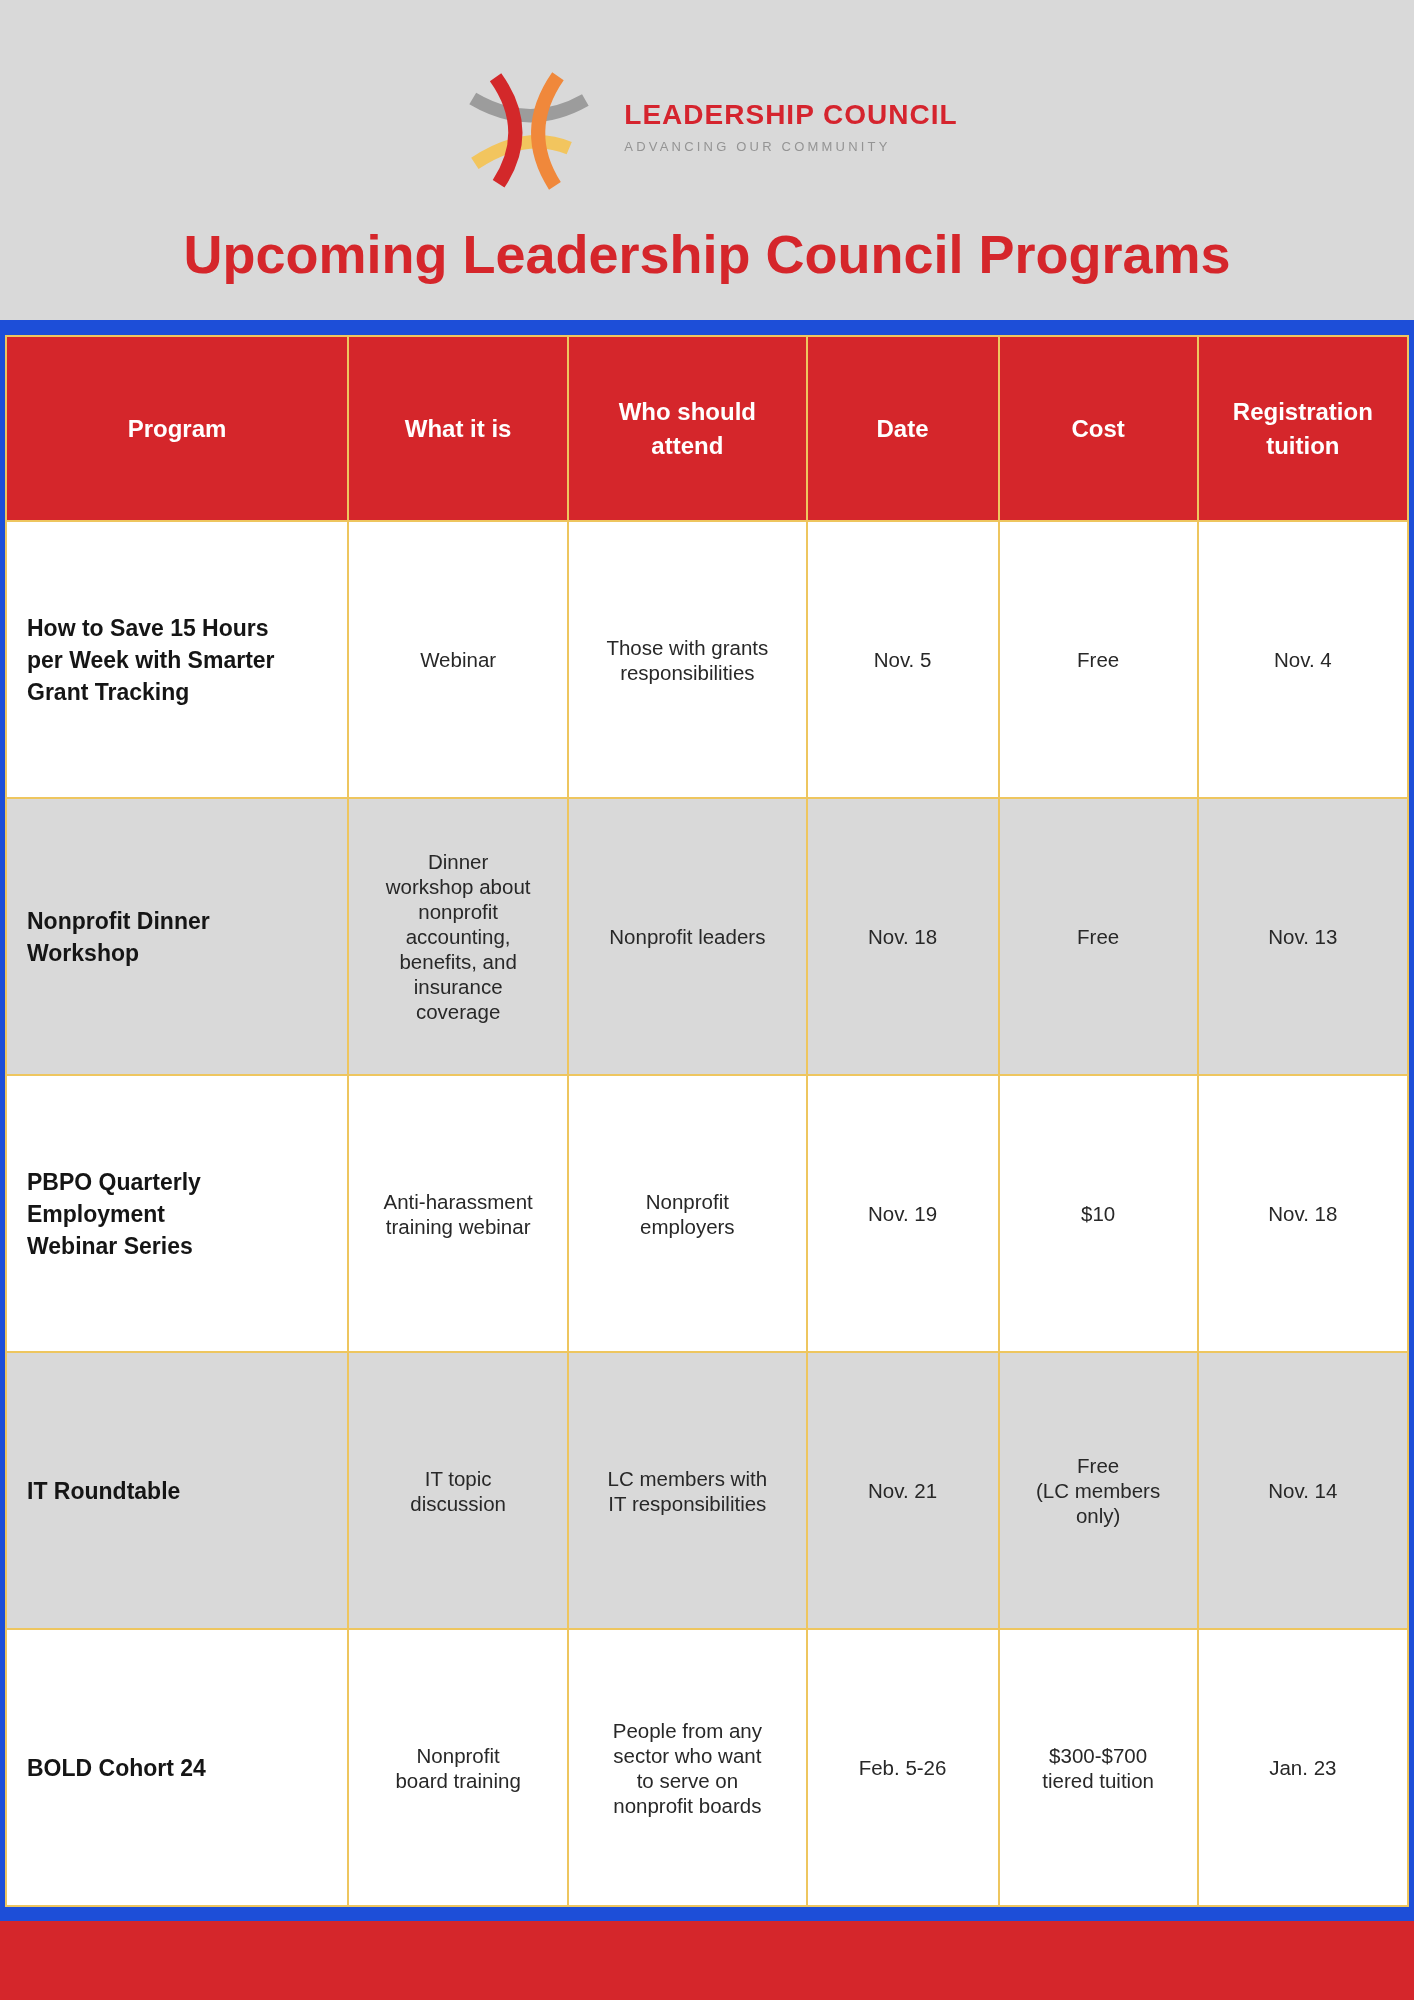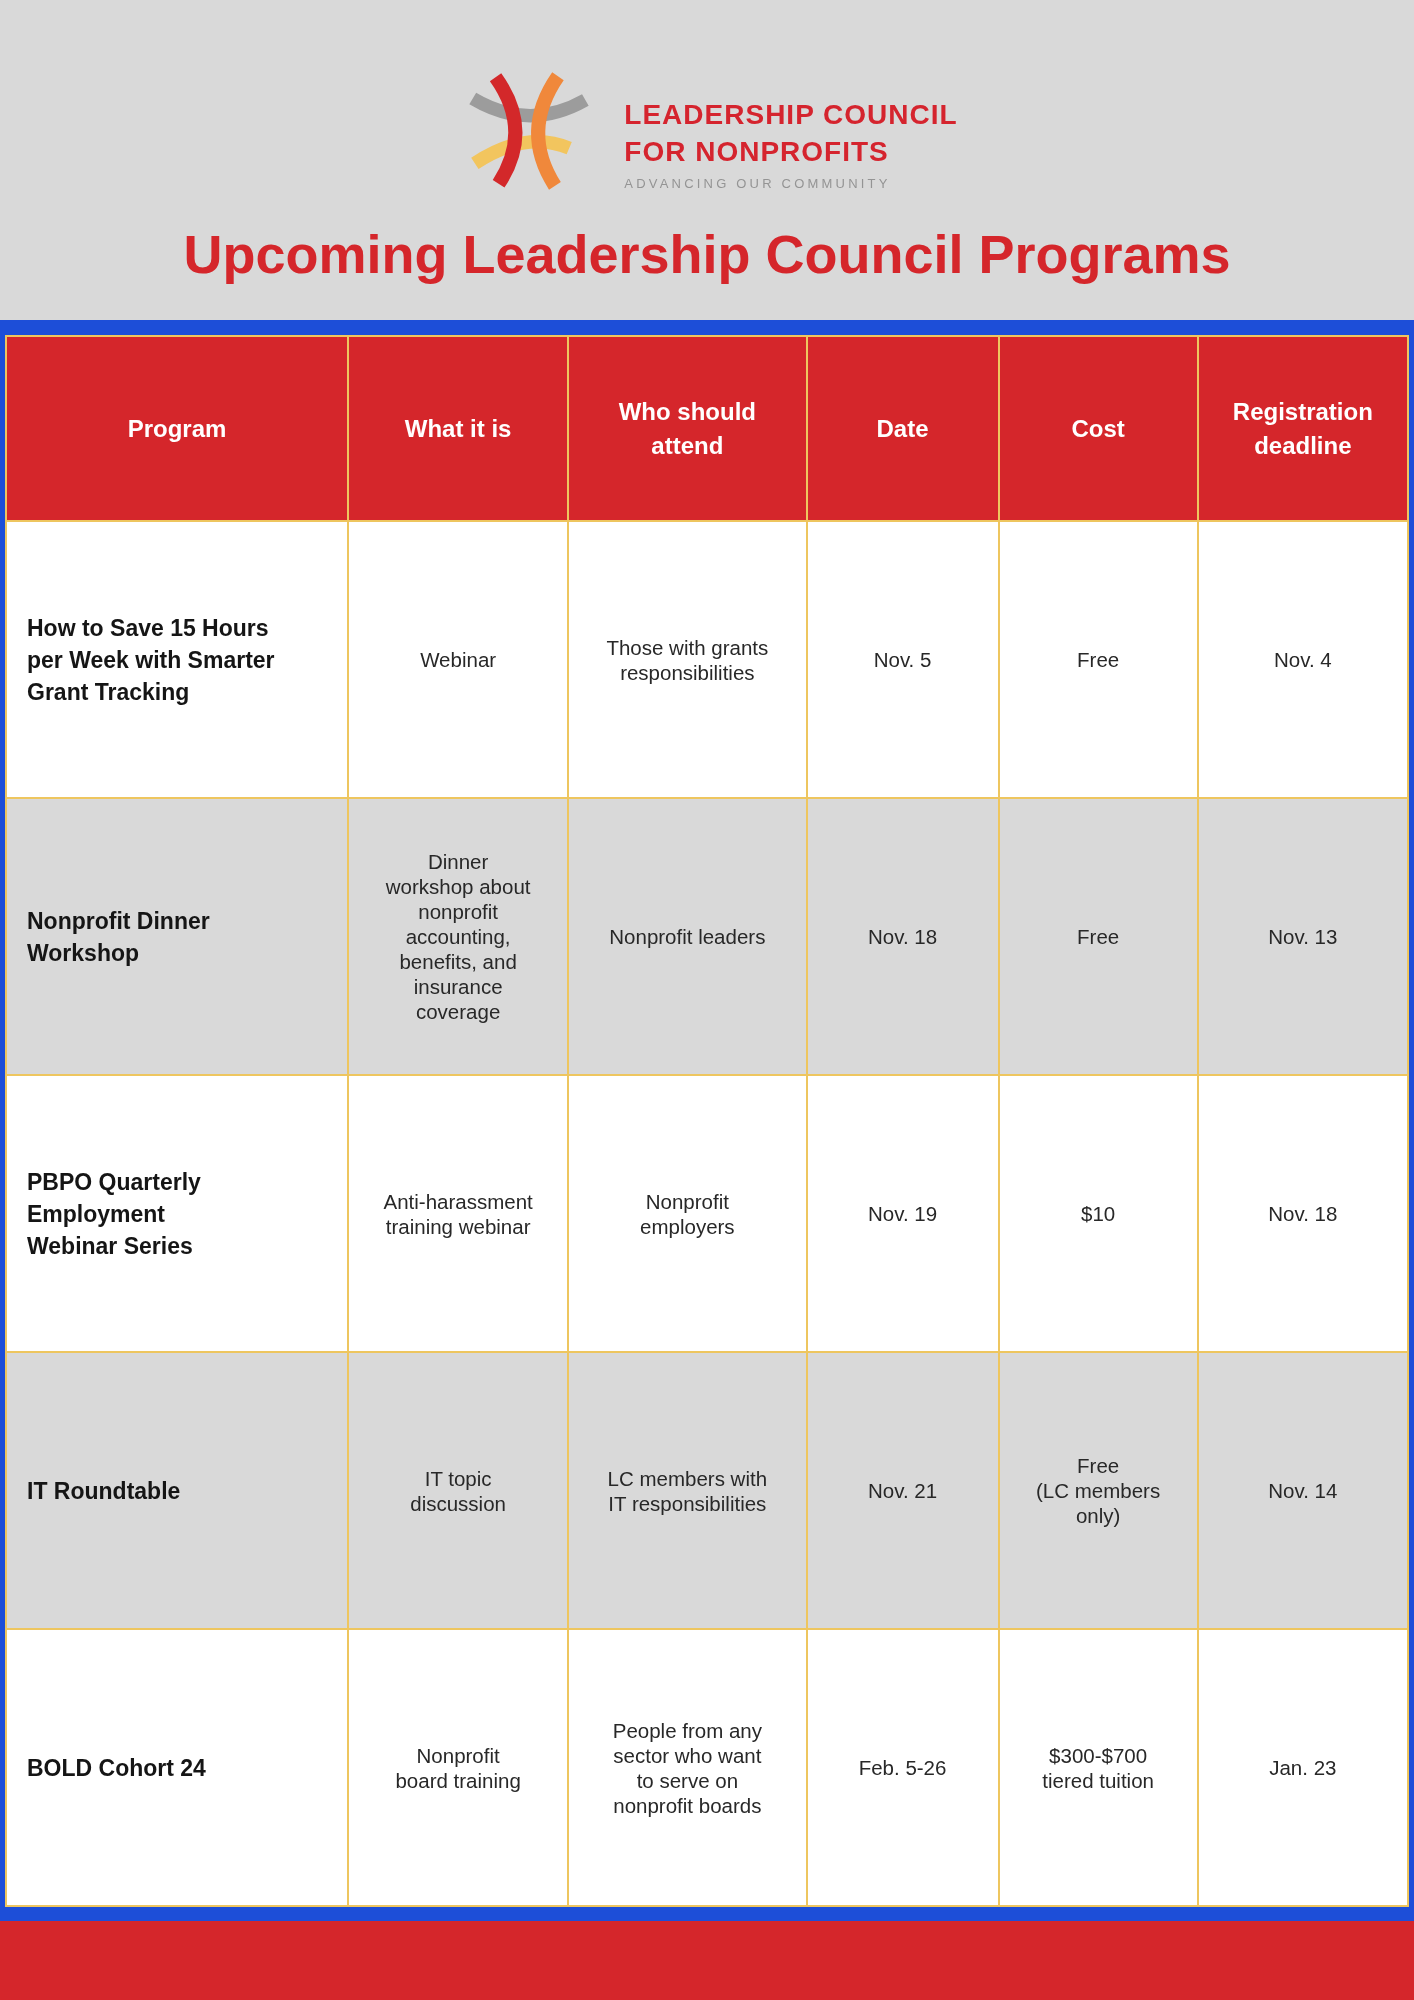--- a/index.html
+++ b/index.html
@@ -113,21 +113,20 @@
 <div class="top-banner">
   <div class="logo-row">
     <svg class="logo-mark" viewBox="0 0 460 390" aria-hidden="true">
       <path d="M 55 85 Q 240 195 425 90" fill="none" stroke="#9c9c9c" stroke-width="44"></path>
       <path d="M 62 298 Q 228 188 372 248" fill="none" stroke="#f2c55e" stroke-width="44"></path>
       <path d="M 335 12 Q 210 192 325 372" fill="none" stroke="#f0883b" stroke-width="46"></path>
       <path d="M 130 15 Q 255 190 140 365" fill="none" stroke="#d3282a" stroke-width="46"></path>
     </svg>
     <div class="logo-text">
       <div class="logo-line">LEADERSHIP COUNCIL</div>
-      <div class="logo-line">FOR NONPROFITS</div>
       <div class="logo-tagline">ADVANCING OUR COMMUNITY</div>
     </div>
   </div>
   <div class="page-title">Upcoming Leadership Council Programs</div>
 </div>
 
 <div class="table-wrap">
   <table class="programs">
     <colgroup>
       <col style="width:24.4%">
@@ -139,21 +138,21 @@
     </colgroup>
     <thead>
       <tr>
         <th>Program</th>
         <th>What it is</th>
         <th>Who should
 attend</th>
         <th>Date</th>
         <th>Cost</th>
         <th>Registration
-deadline</th>
+tuition</th>
       </tr>
     </thead>
     <tbody>
       <tr>
         <td class="program">How to Save 15 Hours
 per Week with Smarter
 Grant Tracking</td>
         <td>Webinar</td>
         <td>Those with grants
 responsibilities</td>

